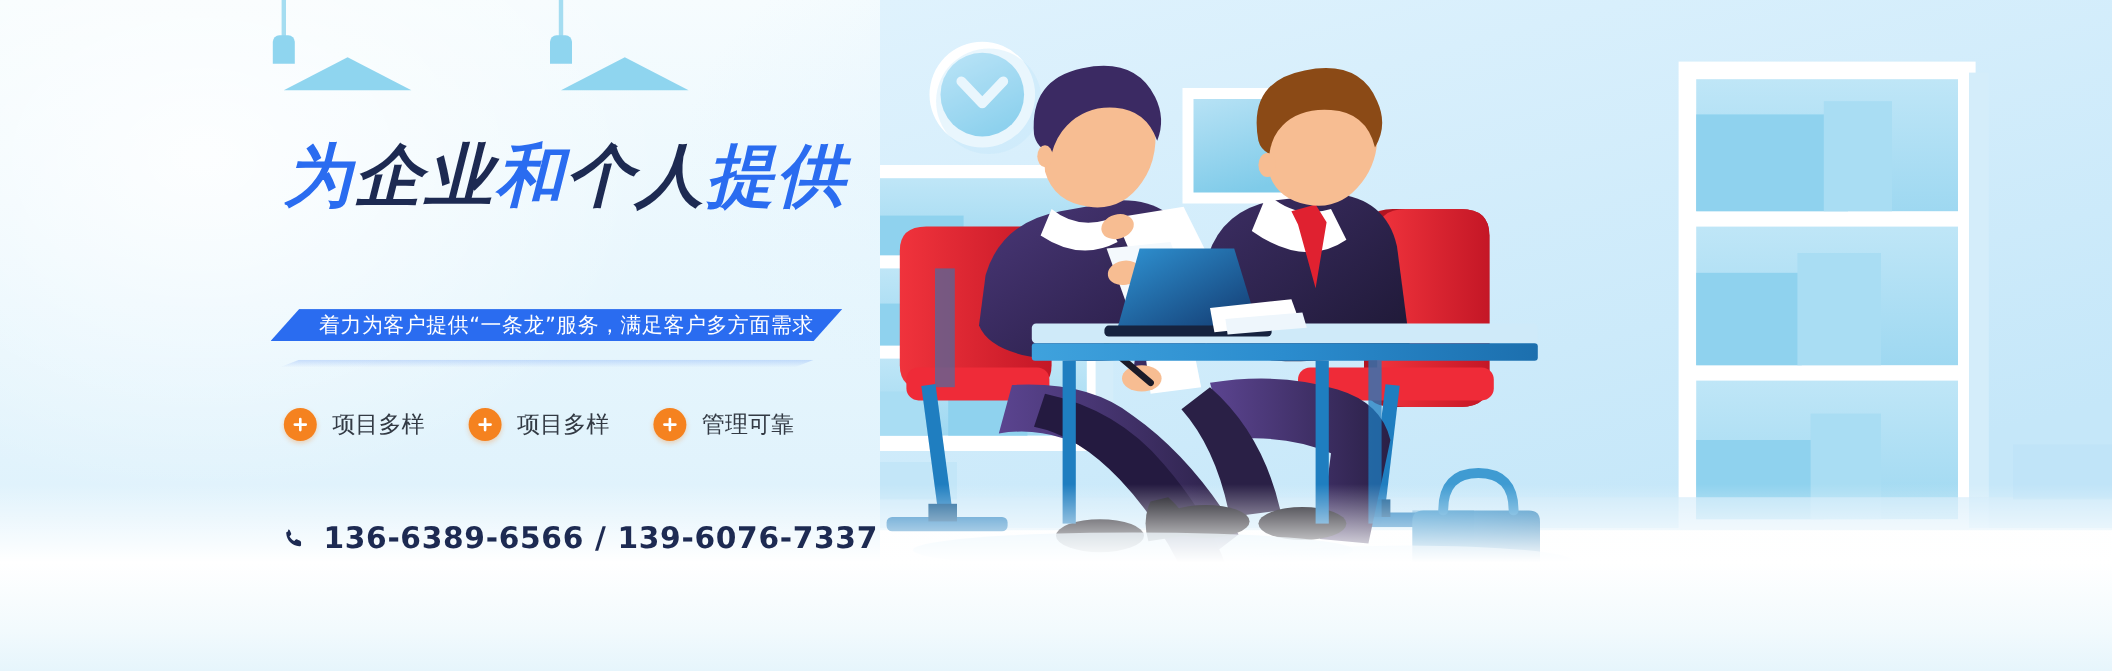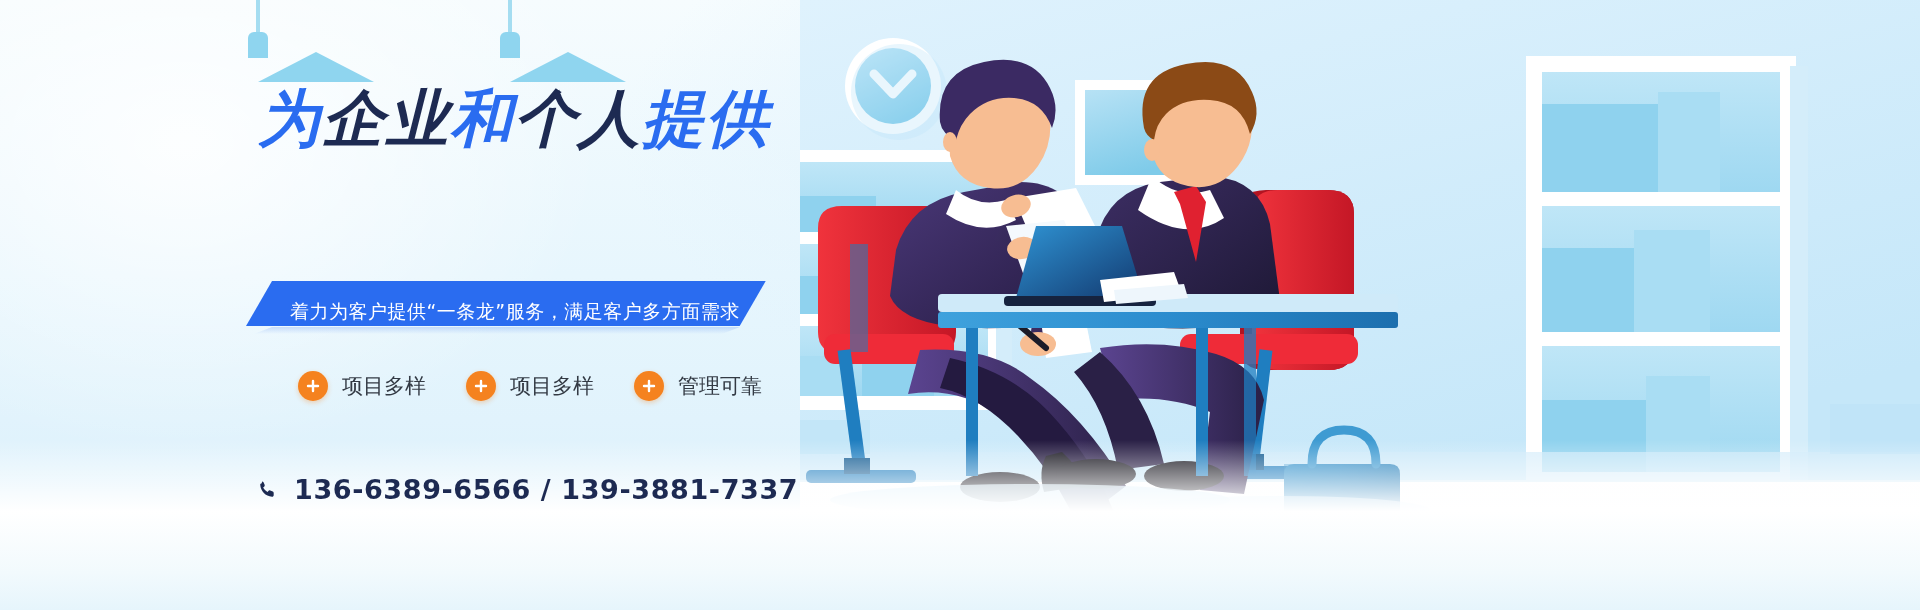--- a/index.html
+++ b/index.html
@@ -38,43 +38,44 @@
   }
   .lamp.l1{left:258px;}
   .lamp.l1 .shade{transform:translateX(0);}
   .lamp.l2{left:510px;}
   
   .text-col{position:absolute;left:0;top:0;width:860px;height:610px;}
   .headline{position:absolute;left:258px;top:92px;}
   .hl-line{
     font-size:62px;line-height:64px;font-weight:bold;letter-spacing:2px;
     font-style:italic;white-space:nowrap;
-    font-family:Liberation Mono, monospace;
+    font-family:Liberation Serif, serif;
+    margin-top:37px;
   }
   .hl-line.l1{margin-bottom:12px;}
   .seg-blue{color:#2a6cf0;}
   .seg-navy{color:#1d2a52;}
   
   .ribbon-wrap{position:absolute;left:246px;top:281px;height:46px;}
   .ribbon{
     position:relative;height:29px;background:#2a6cf0;display:flex;align-items:center;
-    padding:16px 26px 0 44px;
+    padding:0 26px 0 44px;
     clip-path:polygon(26px 0,100% 0,calc(100% - 26px) 100%,0 100%);
   }
   .ribbon-text{
     color:#ffffff;font-size:19px;letter-spacing:.5px;white-space:nowrap;
     font-family:"DejaVu Sans","Liberation Sans",sans-serif;
   }
   .ribbon-shadow{
     position:absolute;left:8px;top:46px;width:486px;height:7px;
     background:linear-gradient(180deg,rgba(42,108,240,.20),rgba(42,108,240,0));
     clip-path:polygon(18px 0,100% 0,calc(100% - 18px) 100%,0 100%);
   }
   
-  .features{position:absolute;left:258px;top:371px;display:flex;align-items:center;gap:40px;margin-left:40px;}
+  .features{position:absolute;left:258px;top:371px;display:flex;align-items:center;gap:40px;}
   .feat{display:flex;align-items:center;gap:14px;}
   .feat .dot{
     width:30px;height:30px;border-radius:50%;background:#f5821f;
     display:flex;align-items:center;justify-content:center;flex:0 0 auto;
     box-shadow:0 2px 5px rgba(245,130,31,.32);
   }
   .feat .dot svg{display:block;}
   .feat .lbl{
     font-size:21px;color:#333a44;white-space:nowrap;
     font-family:"DejaVu Sans","Liberation Sans",sans-serif;
@@ -345,17 +346,17 @@
             </svg>
         </span>
         <span class="lbl">管理可靠</span>
       </div>
     </div>
 
     <div class="phone-row">
       <svg class="p-icon" viewBox="0 0 24 24">
         <path d="M6.6 2.6c.7 0 1.3.4 1.6 1l1.2 2.8c.3.7.1 1.5-.5 2l-1.1.9c1 2.1 2.7 3.8 4.8 4.8l.9-1.1c.5-.6 1.3-.8 2-.5l2.8 1.2c.6.3 1 .9 1 1.6v2.3c0 1-.8 1.8-1.8 1.7C10.3 18.8 5.2 13.7 4.6 6.4 4.5 5.4 5.3 4.6 6.3 4.6z" fill="#1d2a52"></path>
       </svg>
-      <span class="phone-num">136-6389-6566 / 139-3881-7337</span>
+      <span class="phone-num">136-6389-6566 / 139-6076-7337</span>
     </div>
 
   </div>
 </div>
 
 </body></html>

